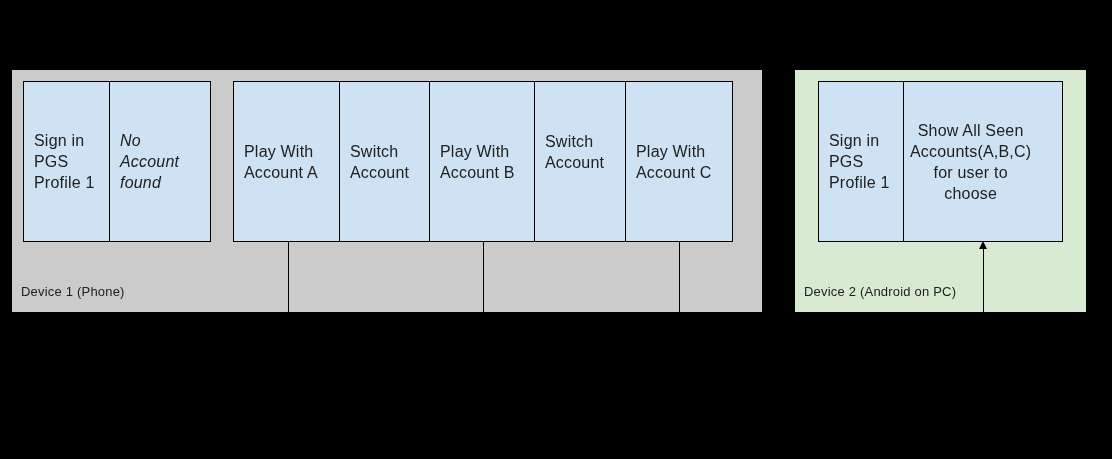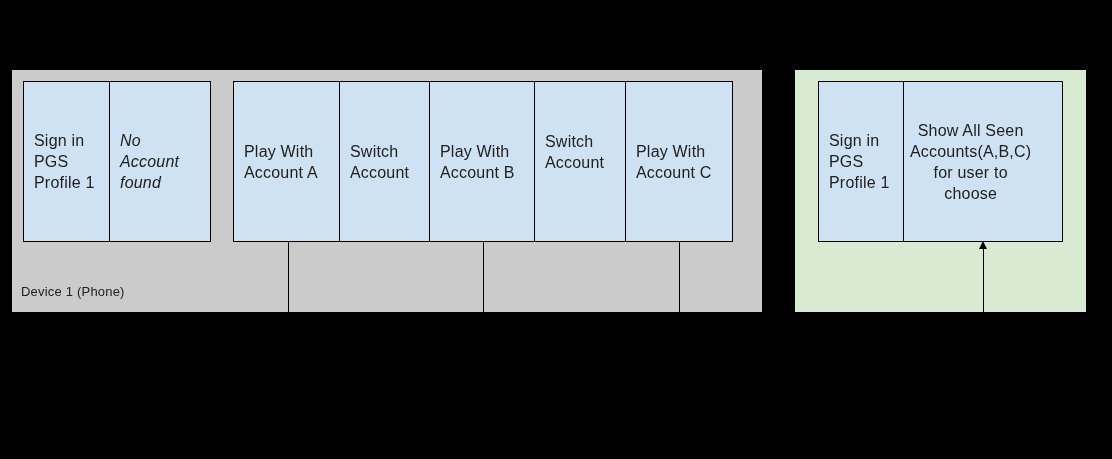--- a/index.html
+++ b/index.html
@@ -179,20 +179,21 @@
 Profile 1</span>
       </div>
       <div class="box w-d2b2 centered">
         <span class="box-label">Show All Seen
 Accounts(A,B,C)
 for user to
 choose</span>
       </div>
     </div>
 
+    <div class="panel-label">Device 2 (Android on PC)</div>
 
     <div class="arrow-up">
       <div class="arrow-shaft"></div>
       <div class="arrow-head"></div>
     </div>
   </section>
 
 </div>
 
 </body></html>

